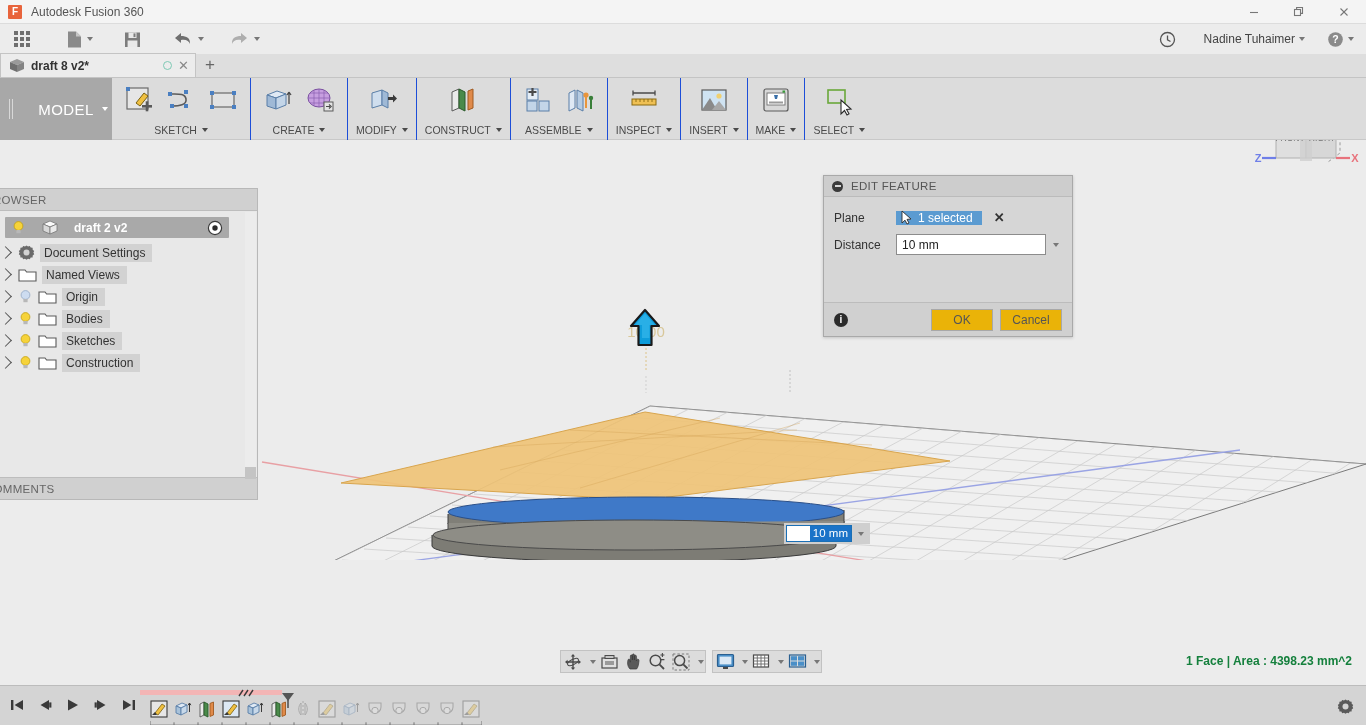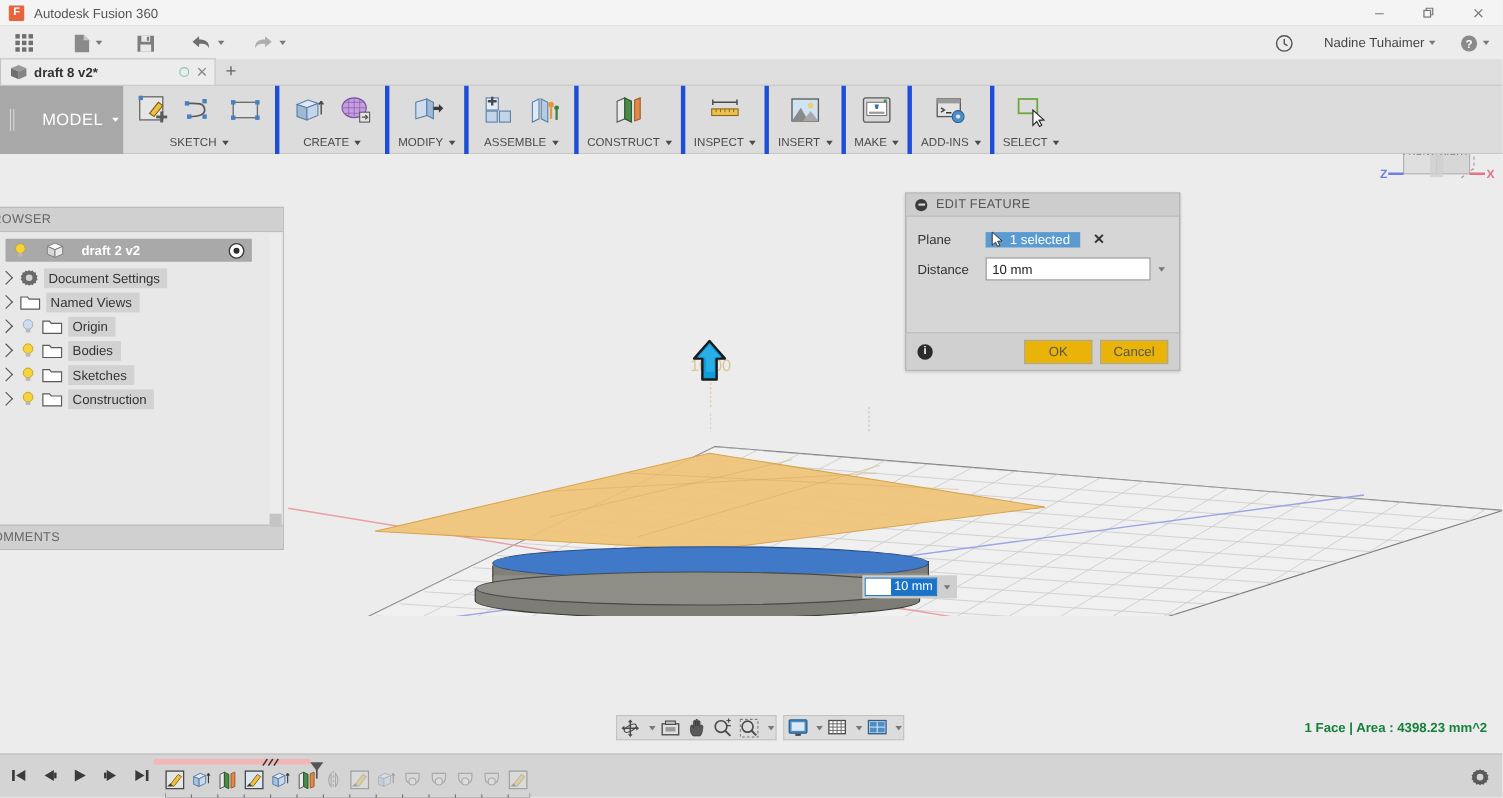--- a/index.html
+++ b/index.html
@@ -65,21 +65,21 @@
     position: absolute; left: 0; top: 0; width: 112px; height: 62px;
     background: #a8a8a8; display: flex; align-items: center; justify-content: center; gap: 4px;
   }
   #ws-grip { position: absolute; left: 9px; top: 21px; width: 7px; height: 20px; }
   #ws-grip i { display: inline-block; width: 1px; height: 20px; background: #d8d8d8; margin-right: 2px; }
   #ws-label { font-size: 15px; color: #fff; letter-spacing: .4px; margin-left: 34px; }
   .ws-caret { border-top-color: #fff; }
 
   #ribbon-groups { position: absolute; left: 112px; top: 0; height: 62px; display: flex; }
   .rgroup { display: flex; flex-direction: column; align-items: center;
-            border-right: 4px solid #1d4ed8; padding: 0 8px; height: 62px; }
+            border-right: 1px solid #1d4ed8; padding: 0 8px; height: 62px; }
   .rgroup:last-child { border-right: none; }
   .ricons { display: flex; align-items: flex-start; gap: 4px; height: 44px; padding-top: 3px; }
   .ricon { width: 38px; height: 38px; display: flex; align-items: center; justify-content: center; }
   .rlabel { font-size: 10.5px; color: #4a4a4a; display: flex; align-items: center;
             gap: 3px; height: 16px; }
   .rlabel .caret { border-top-color: #4a4a4a; margin-left: 2px; }
 
   
   #canvas {
     position: absolute; top: 140px; left: 0; width: 1366px; height: 545px;
@@ -407,20 +407,36 @@
         <div class="rlabel">
           <span>MODIFY</span>
           <span class="caret"></span>
         </div>
       </div>
 
       <div class="rgroup">
         <div class="ricons">
           <div class="ricon">
             <svg width="32" height="32" viewBox="0 0 32 32">
+              <path d="M5 8 L12 5 L12 24 L5 27 Z" fill="#eaeaea" stroke="#5a5a5a" stroke-width="1"></path>
+              <path d="M12 5 L18 8 L18 27 L12 24 Z" fill="#4a8a4a" stroke="#2a5a2a" stroke-width="1"></path>
+              <path d="M21 7 L26 5 L26 24 L21 26 Z" fill="#e08a4a" stroke="#a05a20" stroke-width="1"></path>
+            </svg>
+          </div>
+        </div>
+        <div class="rlabel">
+          <span>CONSTRUCT</span>
+          <span class="caret"></span>
+        </div>
+      </div>
+
+      <div class="rgroup">
+        <div class="ricons">
+          <div class="ricon">
+            <svg width="32" height="32" viewBox="0 0 32 32">
               <rect x="5" y="5" width="11" height="11" fill="#e4edf6" stroke="#5a7fa8" stroke-width="1"></rect>
               <rect x="5" y="17" width="10" height="10" fill="#c3d5e8" stroke="#5a7fa8" stroke-width="1"></rect>
               <rect x="17" y="17" width="10" height="10" fill="#c3d5e8" stroke="#5a7fa8" stroke-width="1"></rect>
               <path d="M10.5 4 v8 M6.5 8 h8" stroke="#4a4a4a" stroke-width="2.2"></path>
             </svg>
           </div>
           <div class="ricon">
             <svg width="32" height="32" viewBox="0 0 32 32">
               <path d="M5 9 L11 6 L11 24 L5 27 Z" fill="#dfe9f4" stroke="#5a7fa8" stroke-width="1"></path>
               <path d="M13 6 L19 9 L19 27 L13 24 Z" fill="#b5cbe2" stroke="#5a7fa8" stroke-width="1"></path>
@@ -434,36 +450,20 @@
         <div class="rlabel">
           <span>ASSEMBLE</span>
           <span class="caret"></span>
         </div>
       </div>
 
       <div class="rgroup">
         <div class="ricons">
           <div class="ricon">
             <svg width="32" height="32" viewBox="0 0 32 32">
-              <path d="M5 8 L12 5 L12 24 L5 27 Z" fill="#eaeaea" stroke="#5a5a5a" stroke-width="1"></path>
-              <path d="M12 5 L18 8 L18 27 L12 24 Z" fill="#4a8a4a" stroke="#2a5a2a" stroke-width="1"></path>
-              <path d="M21 7 L26 5 L26 24 L21 26 Z" fill="#e08a4a" stroke="#a05a20" stroke-width="1"></path>
-            </svg>
-          </div>
-        </div>
-        <div class="rlabel">
-          <span>CONSTRUCT</span>
-          <span class="caret"></span>
-        </div>
-      </div>
-
-      <div class="rgroup">
-        <div class="ricons">
-          <div class="ricon">
-            <svg width="32" height="32" viewBox="0 0 32 32">
               <path d="M5 9 h22 M5 6.5 v5 M27 6.5 v5" stroke="#4a4a4a" stroke-width="1.3" fill="none"></path>
               <rect x="4" y="15" width="24" height="6" fill="#efc054" stroke="#8a6a10" stroke-width="1"></rect>
               <g stroke="#8a6a10" stroke-width=".9">
                   <path d="M8 15 v3 M12 15 v3 M16 15 v3 M20 15 v3 M24 15 v3"></path>
                 </g>
             </svg>
           </div>
         </div>
         <div class="rlabel">
           <span>INSPECT</span>
@@ -499,37 +499,20 @@
               <rect x="9" y="17.5" width="14" height="2" fill="#9a9a9a"></rect>
             </svg>
           </div>
         </div>
         <div class="rlabel">
           <span>MAKE</span>
           <span class="caret"></span>
         </div>
       </div>
 
-      <div class="rgroup">
-        <div class="ricons">
-          <div class="ricon">
-            <svg width="32" height="32" viewBox="0 0 32 32">
-              <rect x="4" y="6" width="21" height="16" fill="#e4e4e4" stroke="#5a5a5a" stroke-width="1.2"></rect>
-              <rect x="4" y="6" width="21" height="4" fill="#9a9a9a"></rect>
-              <path d="M7.5 14 l3 2 l-3 2 M12 18.5 h5" stroke="#3a3a3a" stroke-width="1.3" fill="none"></path>
-              <circle cx="23" cy="22" r="5.4" fill="#4a8fc8" stroke="#2a5f90" stroke-width="1"></circle>
-              <circle cx="23" cy="22" r="1.9" fill="#e4e4e4"></circle>
-            </svg>
-          </div>
-        </div>
-        <div class="rlabel">
-          <span>ADD-INS</span>
-          <span class="caret"></span>
-        </div>
-      </div>
 
       <div class="rgroup">
         <div class="ricons">
           <div class="ricon">
             <svg width="32" height="32" viewBox="0 0 32 32">
               <rect x="5" y="6" width="17" height="13" fill="none" stroke="#6aa83a" stroke-width="1.6"></rect>
               <path d="M18 16 L18 30 L21.5 26.5 L24 31 L26 29.8 L23.6 25.4 L28 25 Z" fill="#fff" stroke="#2a2a2a" stroke-width="1.1"></path>
             </svg>
           </div>
         </div>

